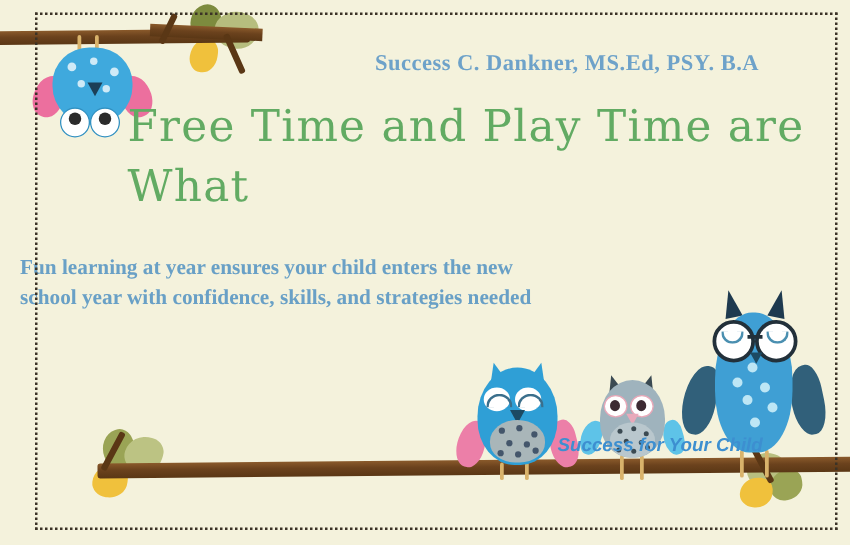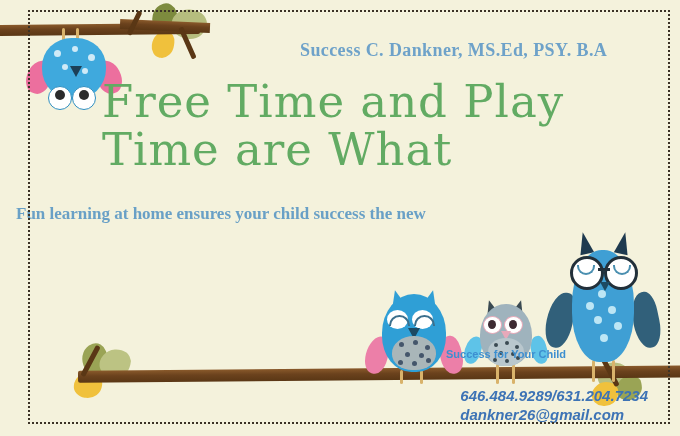--- a/index.html
+++ b/index.html
@@ -173,41 +173,41 @@
     letter-spacing:.4px;
     white-space:nowrap;
     z-index:5;
   }
   .headline{
     position:absolute;left:38px;top:78px;width:620px;
     z-index:5;
     text-align:left;
     font-family:"DejaVu Serif",serif;
     color:#62ab63;
-    font-size:45px;
+    font-size:35px;
     line-height:48px;
     font-weight:400;
     letter-spacing:1px;
   }
   .headline .l1{display:block;padding-left:64px;}
   .headline .l2{display:block;text-align:right;padding-right:6px;}
   .body-copy{
     position:absolute;left:16px;top:202px;width:500px;
     z-index:5;
     font-family:"Liberation Serif",serif;
     font-size:17px;line-height:24px;
     color:#69a0c6;
     font-weight:600;
   }
   .tagline{
     position:absolute;left:446px;top:348px;
     z-index:5;
     font-family:"Liberation Sans",sans-serif;
-    font-weight:700;
-    font-size:11px;
+    font-style:italic;font-weight:700;
+    font-size:15px;
     color:#3d8fd0;
     white-space:nowrap;
   }
   .contact{
     position:absolute;right:32px;bottom:12px;
     z-index:5;
     text-align:left;
     font-family:"Liberation Sans",sans-serif;
     font-style:italic;font-weight:700;
     font-size:15px;line-height:19px;
@@ -338,23 +338,20 @@
     <div class="beak"></div>
   </div>
 
   <div class="byline">Success C. Dankner, MS.Ed, PSY. B.A</div>
 
   <div class="headline">
     <span class="l1">Free Time and Play Time are What</span>
   </div>
 
   <div class="body-copy">
-    <div>Fun learning at home ensures your child success the new</div>
+    <div>Fun learning at year ensures your child enters the new</div>
+    <div>school year with confidence, skills, and strategies needed</div>
   </div>
 
   <div class="tagline">Success for Your Child</div>
 
-  <div class="contact">
-    <div>646.484.9289/631.204.7234</div>
-    <div>dankner26@gmail.com</div>
-  </div>
 
 </div>
 
 </body></html>

